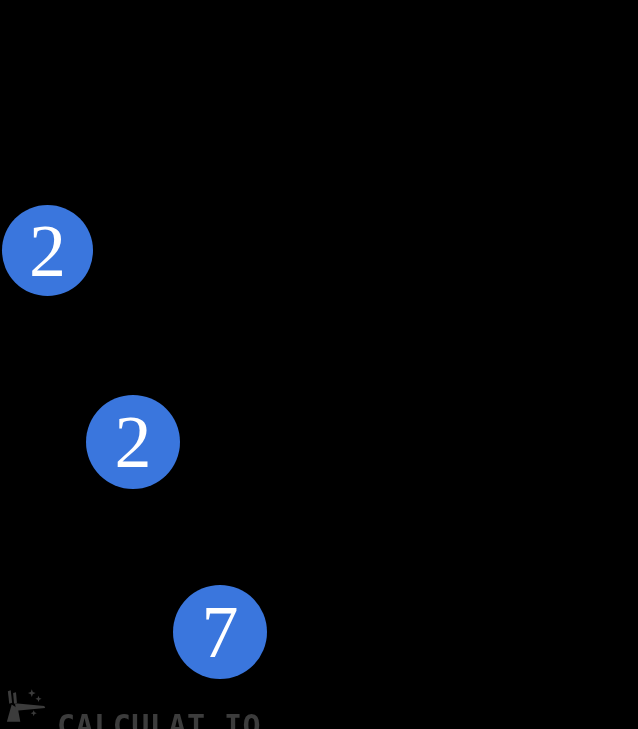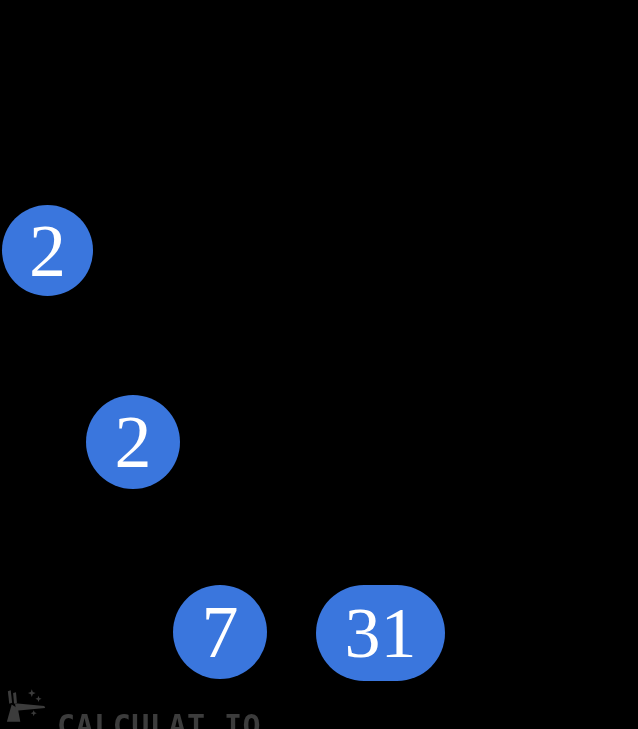--- a/index.html
+++ b/index.html
@@ -61,21 +61,20 @@
 <body>
 
 <div class="canvas">
 
   <div class="node node-0">2</div>
 
   <div class="node node-1">2</div>
 
   <div class="node node-2">7</div>
 
-  <div class="node node-3">31</div>
 
   <div class="watermark">
     <svg class="wm-icon" width="46" height="35" viewBox="0 0 48 36" fill="currentColor" xmlns="http://www.w3.org/2000/svg">
 
       <path d="M4 2 L7 1 L8.5 14 L5.5 15 Z"></path>
       <path d="M9.5 4 L12.5 3 L13.5 14 L10.5 15 Z"></path>
 
       <path d="M3 34 L8 16 L14.5 20 L17 34 Z"></path>
 
       <path d="M11.5 14.5 L42 17.5 L43 19.5 L12.5 22.5 Z"></path>

